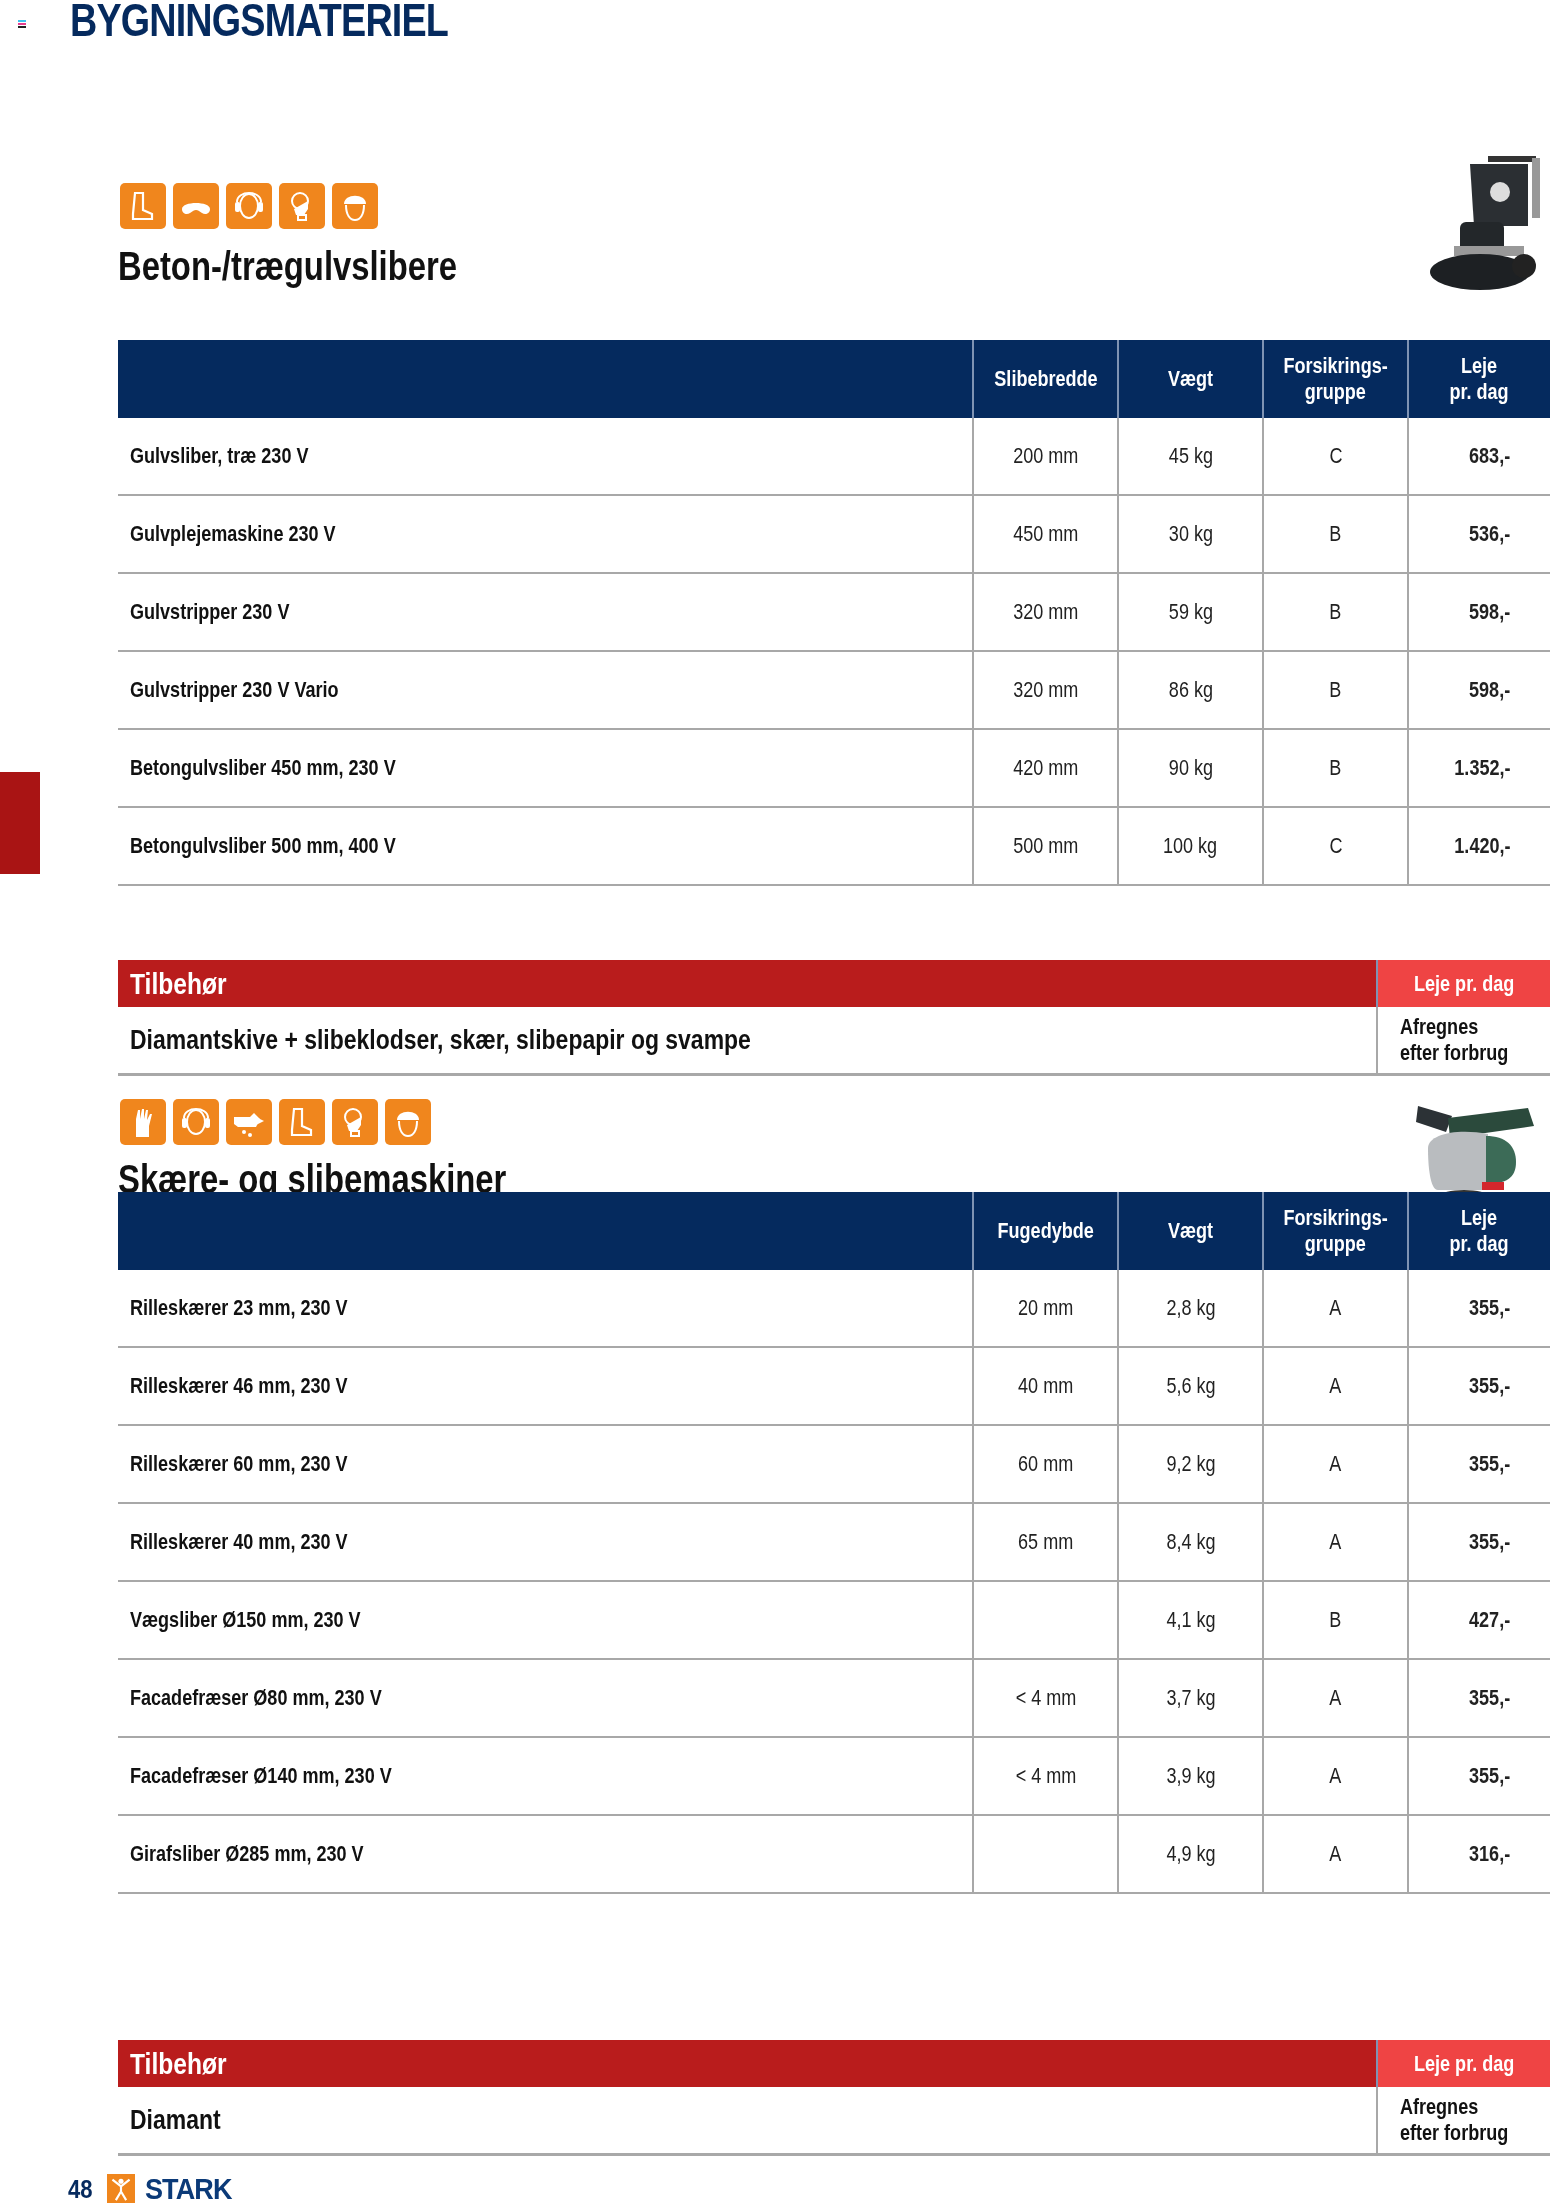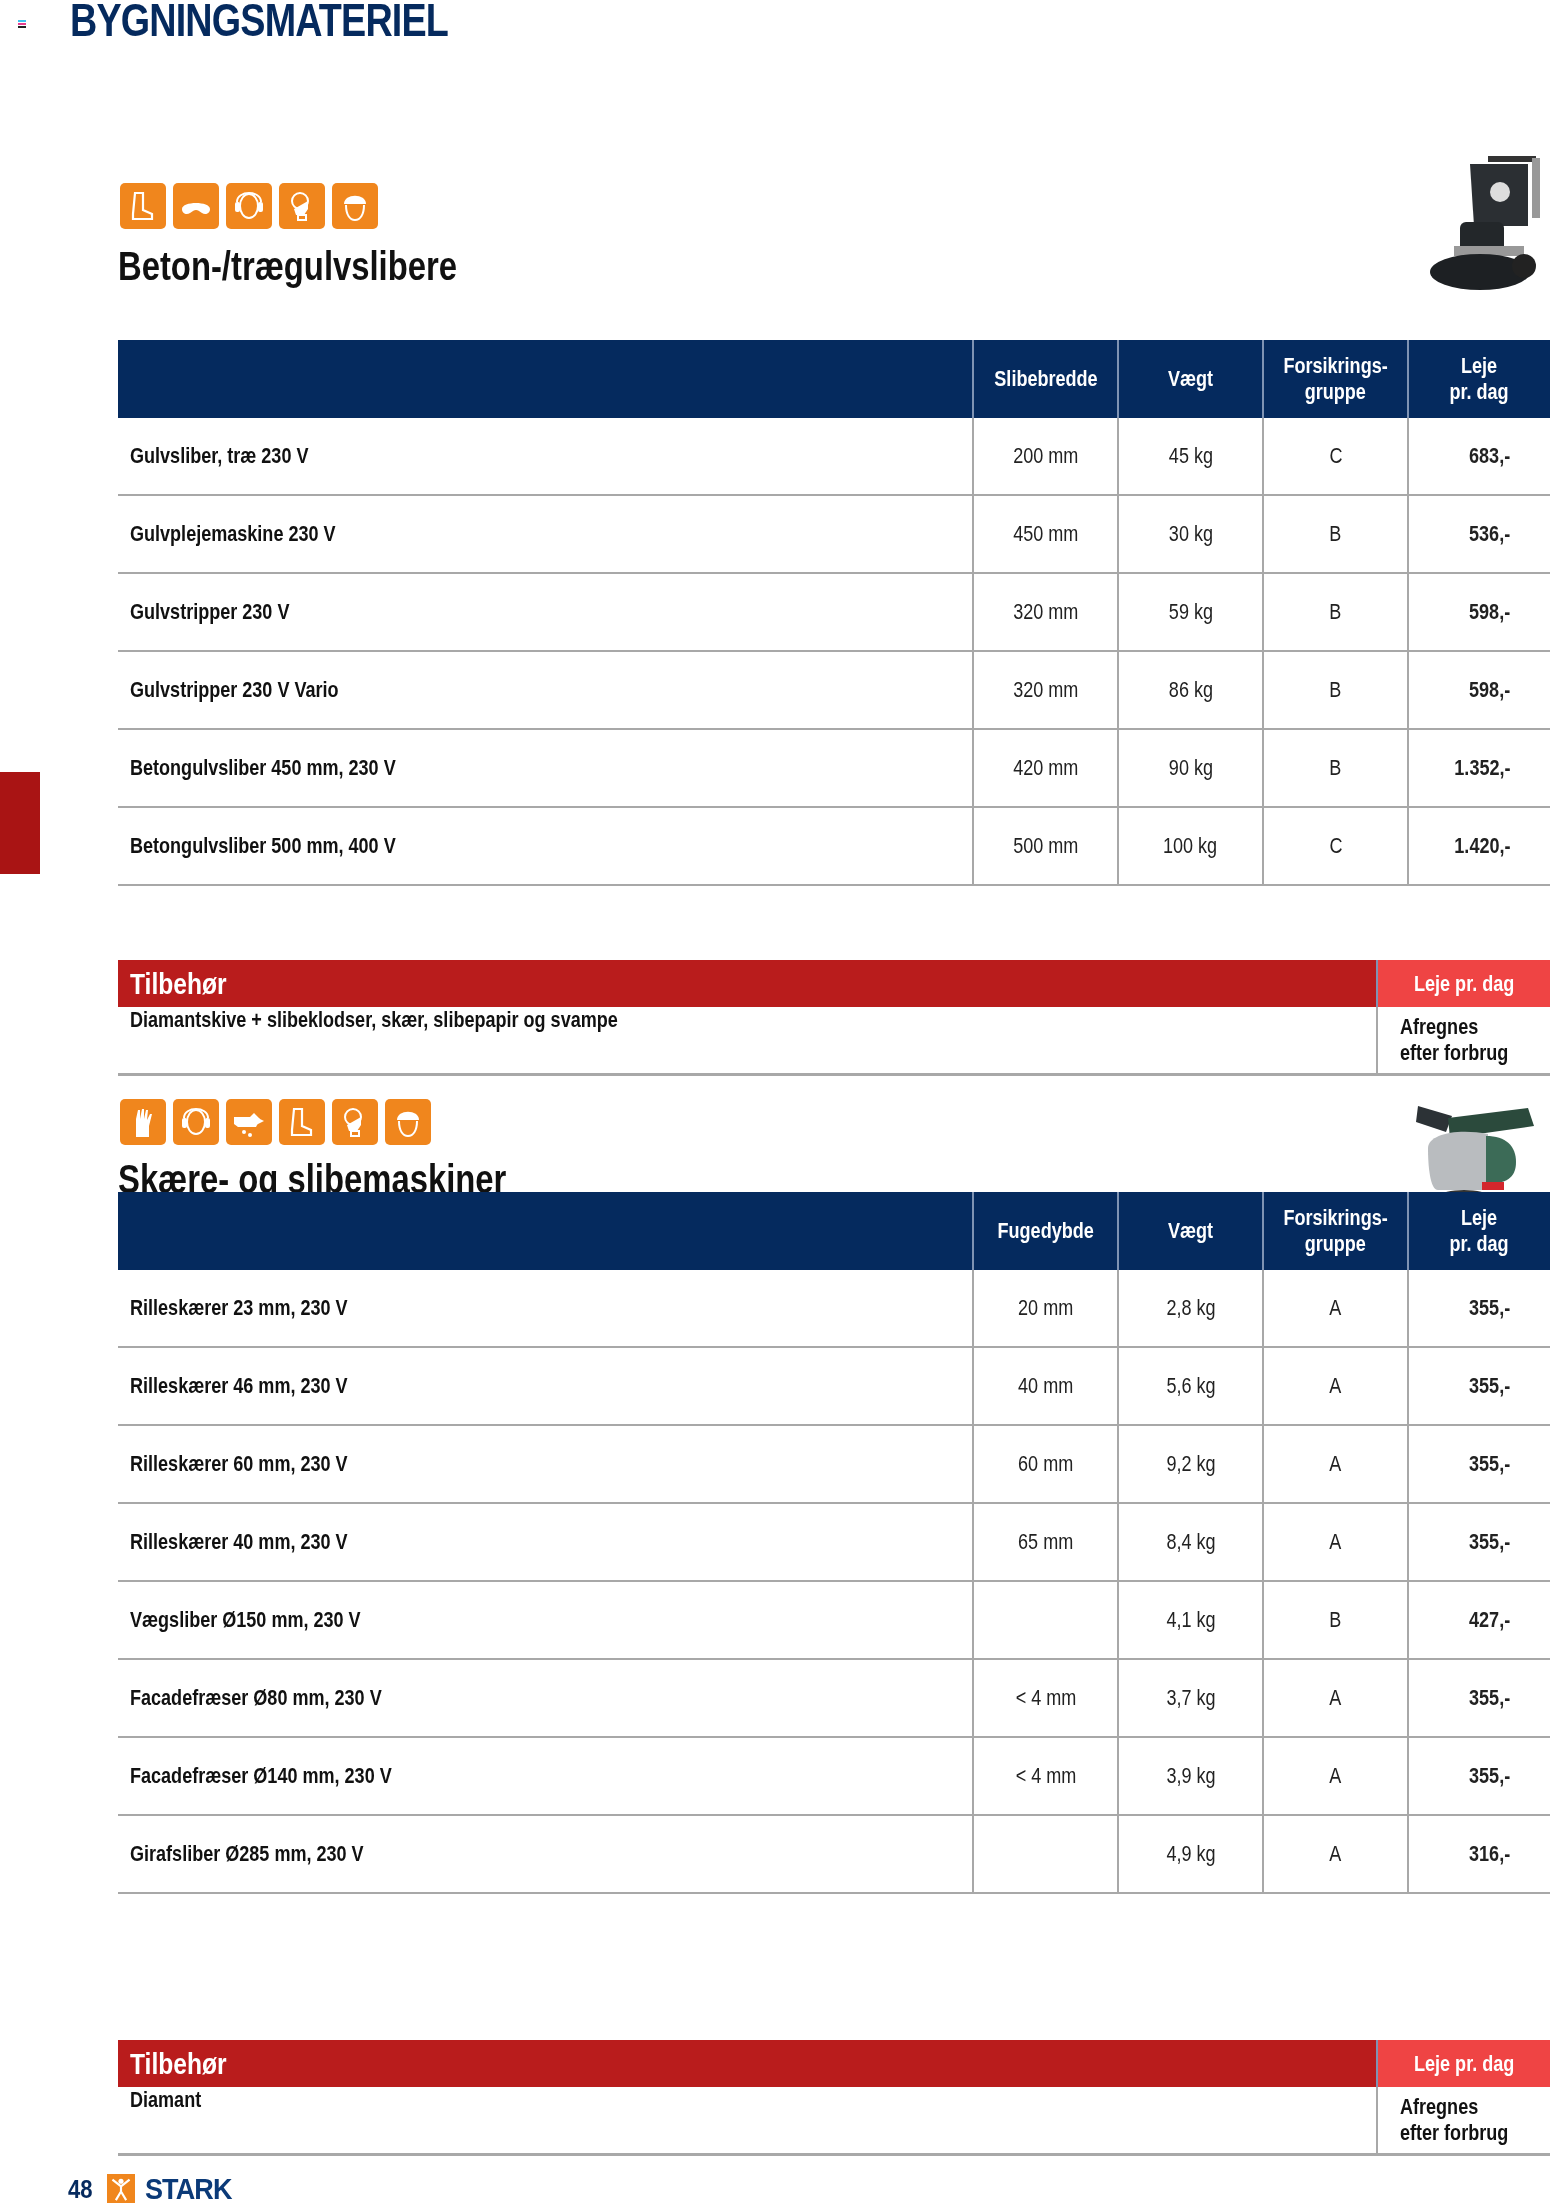--- a/index.html
+++ b/index.html
@@ -26,21 +26,21 @@
   table.spec td.price { font-weight:bold; text-align:right; padding-right:40px;padding-left:29px; }
   .cond { display:inline-block; transform:scaleX(0.82); }
   .cond-l { display:inline-block; transform:scaleX(0.82); transform-origin:left center; white-space:nowrap; }
   .cond-r { display:inline-block; transform:scaleX(0.82); transform-origin:right center; white-space:nowrap; }
   .acc { position:absolute; left:118px; width:1432px; }
   .acc-head { display:flex; height:47px; }
   .acc-head .l { flex:1; background:#b91c1c; color:#fff; font-weight:bold; font-size:30px; padding-left:12px; display:flex; align-items:center; }
   .acc-head .r { width:172px; background:#ef4444; color:#fff; font-weight:bold; font-size:22px; border-left:2px solid #7f93b3;
                  display:flex; align-items:center; justify-content:center; }
   .acc-row { display:flex; height:66px; border-bottom:3px solid #a8a8a8; }
-  .acc-row .l { flex:1; font-weight:bold; font-size:22px; padding-left:12px; display:flex; }
+  .acc-row .l { flex:1; font-weight:bold; font-size:28px; padding-left:12px; display:flex; align-items:center; }
   .acc-row .r { width:150px; border-left:2px solid #a8a8a8; font-weight:bold; font-size:22px; padding-left:22px;
                 display:flex; flex-direction:column; justify-content:center; line-height:26px; }
   .footer { position:absolute; left:68px; top:2172px; display:flex; align-items:center; gap:10px; }
   .footer .num { font-size:26px; font-weight:bold; color:#052a5e; transform:scaleX(0.85); transform-origin:left center; }
   .logo-box { width:28px; height:30px; background:#f0861d; display:flex; align-items:center; justify-content:center; }
   .logo-text { font-size:30px; font-weight:bold; color:#0b3a78; letter-spacing:-1px; transform:scaleX(0.9); transform-origin:left center; }
 </style>
 </head>
 <body>
 

